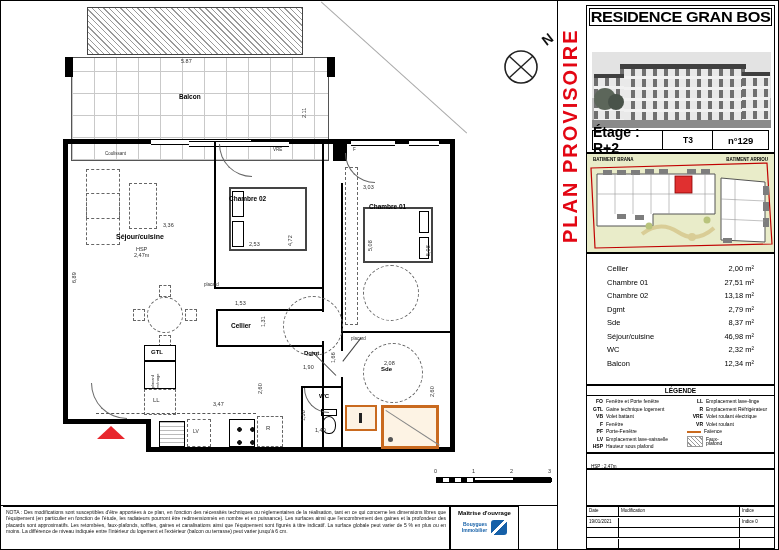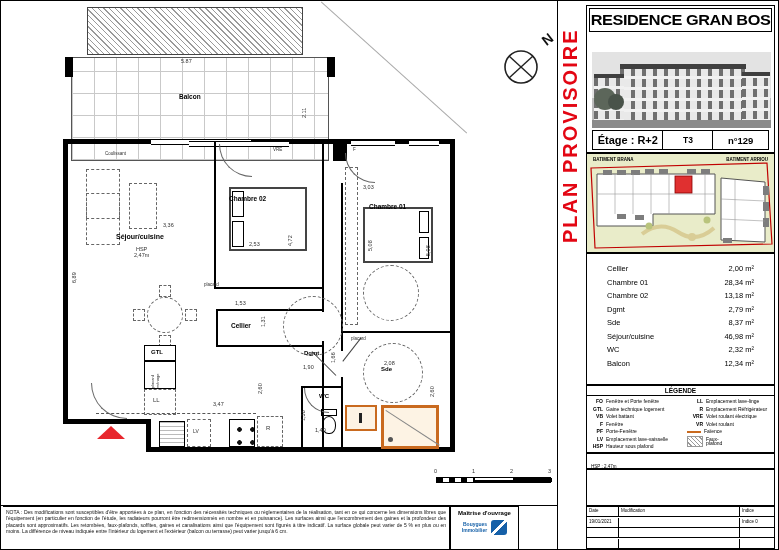--- a/index.html
+++ b/index.html
@@ -193,38 +193,38 @@
       <div class="abs" style="left:38px;top:2px;width:38px;height:1.5px;background:#000"></div>
       <div class="abs" style="left:76px;top:0;width:39px;height:100%;background:#000"></div>
     </div>
   </div>
 
   <div class="wall" style="left:556px;top:0;width:1px;height:550px"></div>
 
   <div class="vertred" style="left:558px;top:12px;height:230px;width:26px">PLAN PROVISOIRE</div>
 
   <div class="rbox" style="left:585px;top:4px;width:189px;height:148px">
-    <div class="p2" style="left:2px;top:2px;right:2px;height:24px;display:flex;align-items:center;justify-content:center">
+    <div class="p2" style="left:2px;top:2px;right:2px;height:18px;display:flex;align-items:center;justify-content:center">
       <span style="font-size:15.5px;font-weight:700;letter-spacing:-0.4px;transform:scaleX(1.05);white-space:nowrap">RESIDENCE GRAN BOS</span>
     </div>
     <div style="text-align:center;font-weight:700;font-size:9.5px;margin-top:3px">BRANA</div>
     <div style="text-align:center;font-weight:700;font-size:4.5px;margin-top:1px;color:#222">Rue Doux Bos &amp; avenue Jean Leon Laporte - 64600 Anglet</div>
 
     <div class="abs" style="left:5px;top:46px;width:179px;height:76px;background:linear-gradient(#e3e3e3 0 60%,#bdbdbd 60% 100%);overflow:hidden">
       <div class="photo-bld" style="left:28px;top:12px;width:126px;height:54px"></div>
       <div class="photo-bld" style="left:2px;top:22px;width:30px;height:44px;border-top-width:4px"></div>
       <div class="photo-bld" style="left:150px;top:20px;width:28px;height:46px;border-top-width:4px"></div>
       <div class="abs circ" style="left:2px;top:36px;width:22px;height:22px;background:#5c665a"></div>
       <div class="abs circ" style="left:16px;top:42px;width:16px;height:16px;background:#49534a"></div>
       <div class="abs" style="left:0;bottom:0;width:100%;height:8px;background:#8a8a8a"></div>
     </div>
 
     <div class="abs" style="left:5px;top:124px;right:5px;height:20px;display:flex">
       <div class="p2" style="position:relative;flex:1.4;display:flex;align-items:center;justify-content:center">
-        <span style="font-size:11px;font-weight:700">Étage : R+2</span>
+        <span style="font-size:14px;font-weight:700">Étage : R+2</span>
         </div>
       <div class="p2" style="position:relative;flex:1;display:flex;align-items:center;justify-content:center;margin-left:-1.5px">
         <span style="font-size:8.5px;font-weight:700">T3</span>
         </div>
       <div class="p2" style="position:relative;flex:1.1;display:flex;align-items:center;justify-content:center;margin-left:-1.5px">
         <span style="font-size:9.5px;font-weight:700">n°129</span>
         </div>
     </div>
   </div>
 
@@ -269,21 +269,21 @@
     <div class="abs" style="right:6px;top:3px;font-size:4.5px;font-weight:700">BATIMENT ARRIOU</div>
   </div>
 
   <div class="rbox" style="left:585px;top:252px;width:189px;height:132px;padding-top:8px">
     <div class="arow">
         <span>Cellier</span>
         <span>2,00 m²</span>
       </div>
     <div class="arow">
         <span>Chambre 01</span>
-        <span>28,34 m²</span>
+        <span>27,51 m²</span>
       </div>
     <div class="arow">
         <span>Chambre 02</span>
         <span>13,18 m²</span>
       </div>
     <div class="arow">
         <span>Dgmt</span>
         <span>2,79 m²</span>
       </div>
     <div class="arow">

